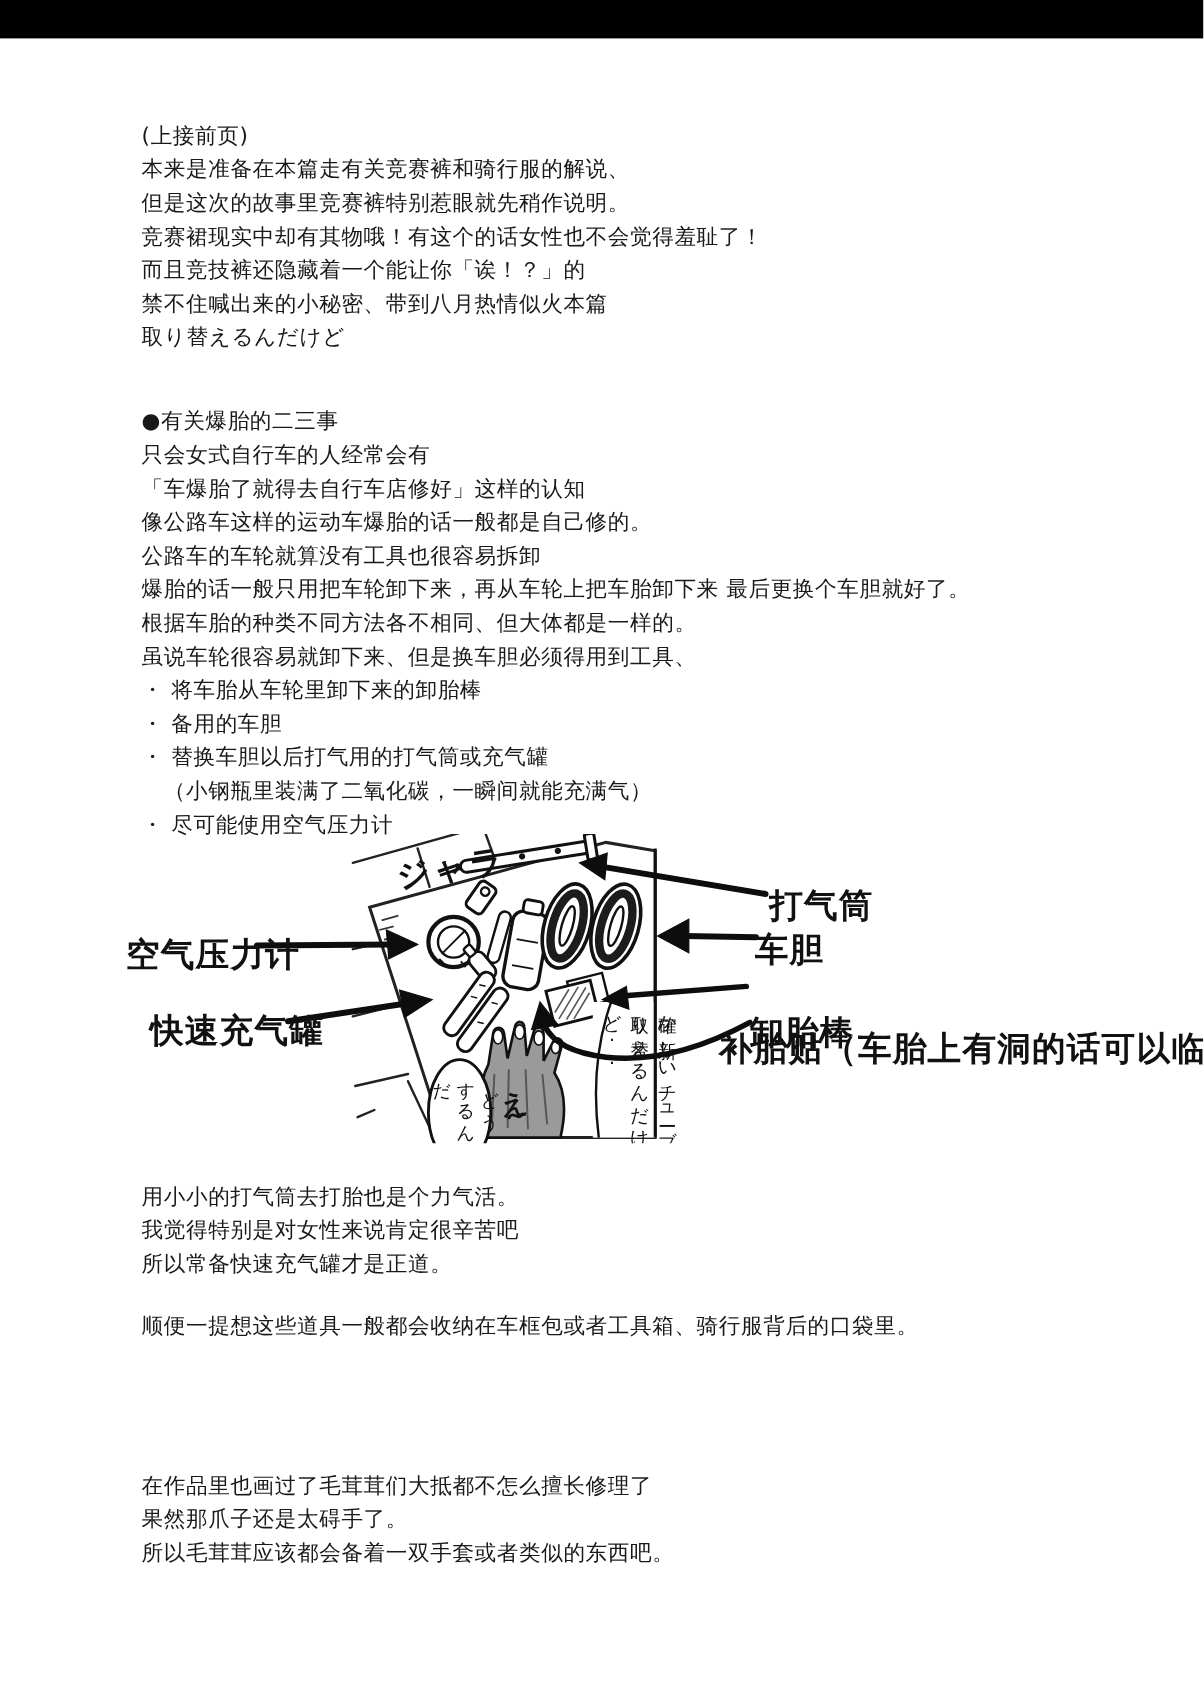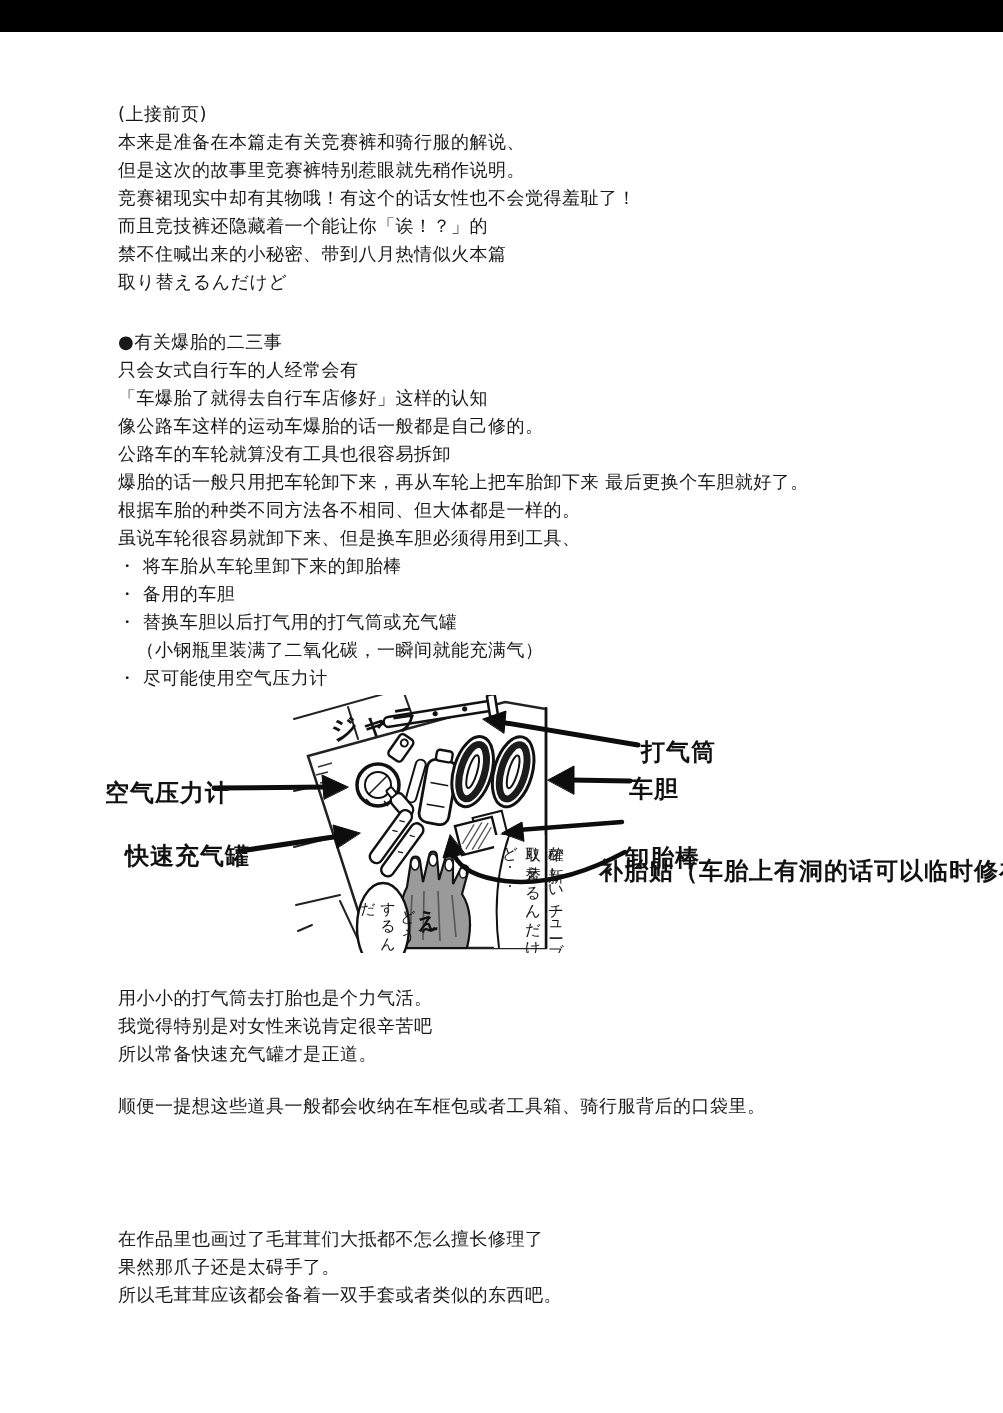--- a/index.html
+++ b/index.html
@@ -5,21 +5,21 @@
   html,body{margin:0;padding:0;background:#ffffff;}
   .page{
     position:relative;width:1003px;height:1413px;background:#fff;
     font-family:"DejaVu Sans",sans-serif;color:#191919;overflow:hidden;
   }
   .top-bar{position:absolute;left:0;top:0;width:1003px;height:32px;background:#000;}
   .para{position:absolute;left:90px;font-size:18px;line-height:28px;letter-spacing:0.5px;white-space:nowrap;margin-left:28px;}
   .para div{height:28px;}
   .illu{position:absolute;left:0;top:695px;width:1003px;height:258px;overflow:hidden;}
   .illu svg{position:absolute;left:0;top:0;}
-  .lbl{position:absolute;font-size:24px;font-weight:700;letter-spacing:1px;white-space:nowrap;color:#111;}
+  .lbl{position:absolute;font-size:28px;font-weight:700;letter-spacing:1px;white-space:nowrap;color:#111;}
   .sfx-jara{position:absolute;left:328px;top:18px;font-size:27px;font-weight:700;letter-spacing:3px;
     transform:rotate(-9deg);transform-origin:left top;color:#111;white-space:nowrap;}
   .vwrap{position:absolute;display:flex;flex-direction:row-reverse;color:#111;}
   .vcol{writing-mode:vertical-rl;text-orientation:upright;letter-spacing:1px;}
   .note-text{left:498px;top:140px;height:118px;font-size:15.5px;line-height:23px;overflow:hidden;}
   .bubble-text{left:358px;top:196px;height:62px;font-size:15px;line-height:20px;overflow:hidden;}
   .bubble-text .vcol:first-child{margin-top:8px;}
   .sfx-eh{left:412px;top:198px;font-size:22px;font-weight:700;transform:rotate(-8deg);}
 </style>
 </head>
@@ -32,21 +32,21 @@
   <div class="para" style="top:100px;">
     <div>(上接前页)</div>
     <div>本来是准备在本篇走有关竞赛裤和骑行服的解说、</div>
     <div>但是这次的故事里竞赛裤特别惹眼就先稍作说明。</div>
     <div>竞赛裙现实中却有其物哦！有这个的话女性也不会觉得羞耻了！</div>
     <div>而且竞技裤还隐藏着一个能让你「诶！？」的</div>
     <div>禁不住喊出来的小秘密、带到八月热情似火本篇</div>
     <div>取り替えるんだけど</div>
   </div>
 
-  <div class="para" style="top:328px;">
+  <div class="para" style="top:338px;">
     <div>●有关爆胎的二三事</div>
     <div>只会女式自行车的人经常会有</div>
     <div>「车爆胎了就得去自行车店修好」这样的认知</div>
     <div>像公路车这样的运动车爆胎的话一般都是自己修的。</div>
     <div>公路车的车轮就算没有工具也很容易拆卸</div>
     <div>爆胎的话一般只用把车轮卸下来，再从车轮上把车胎卸下来 最后更换个车胆就好了。</div>
     <div>根据车胎的种类不同方法各不相同、但大体都是一样的。</div>
     <div>虽说车轮很容易就卸下来、但是换车胆必须得用到工具、</div>
     <div>・ 将车胎从车轮里卸下来的卸胎棒</div>
     <div>・ 备用的车胆</div>

